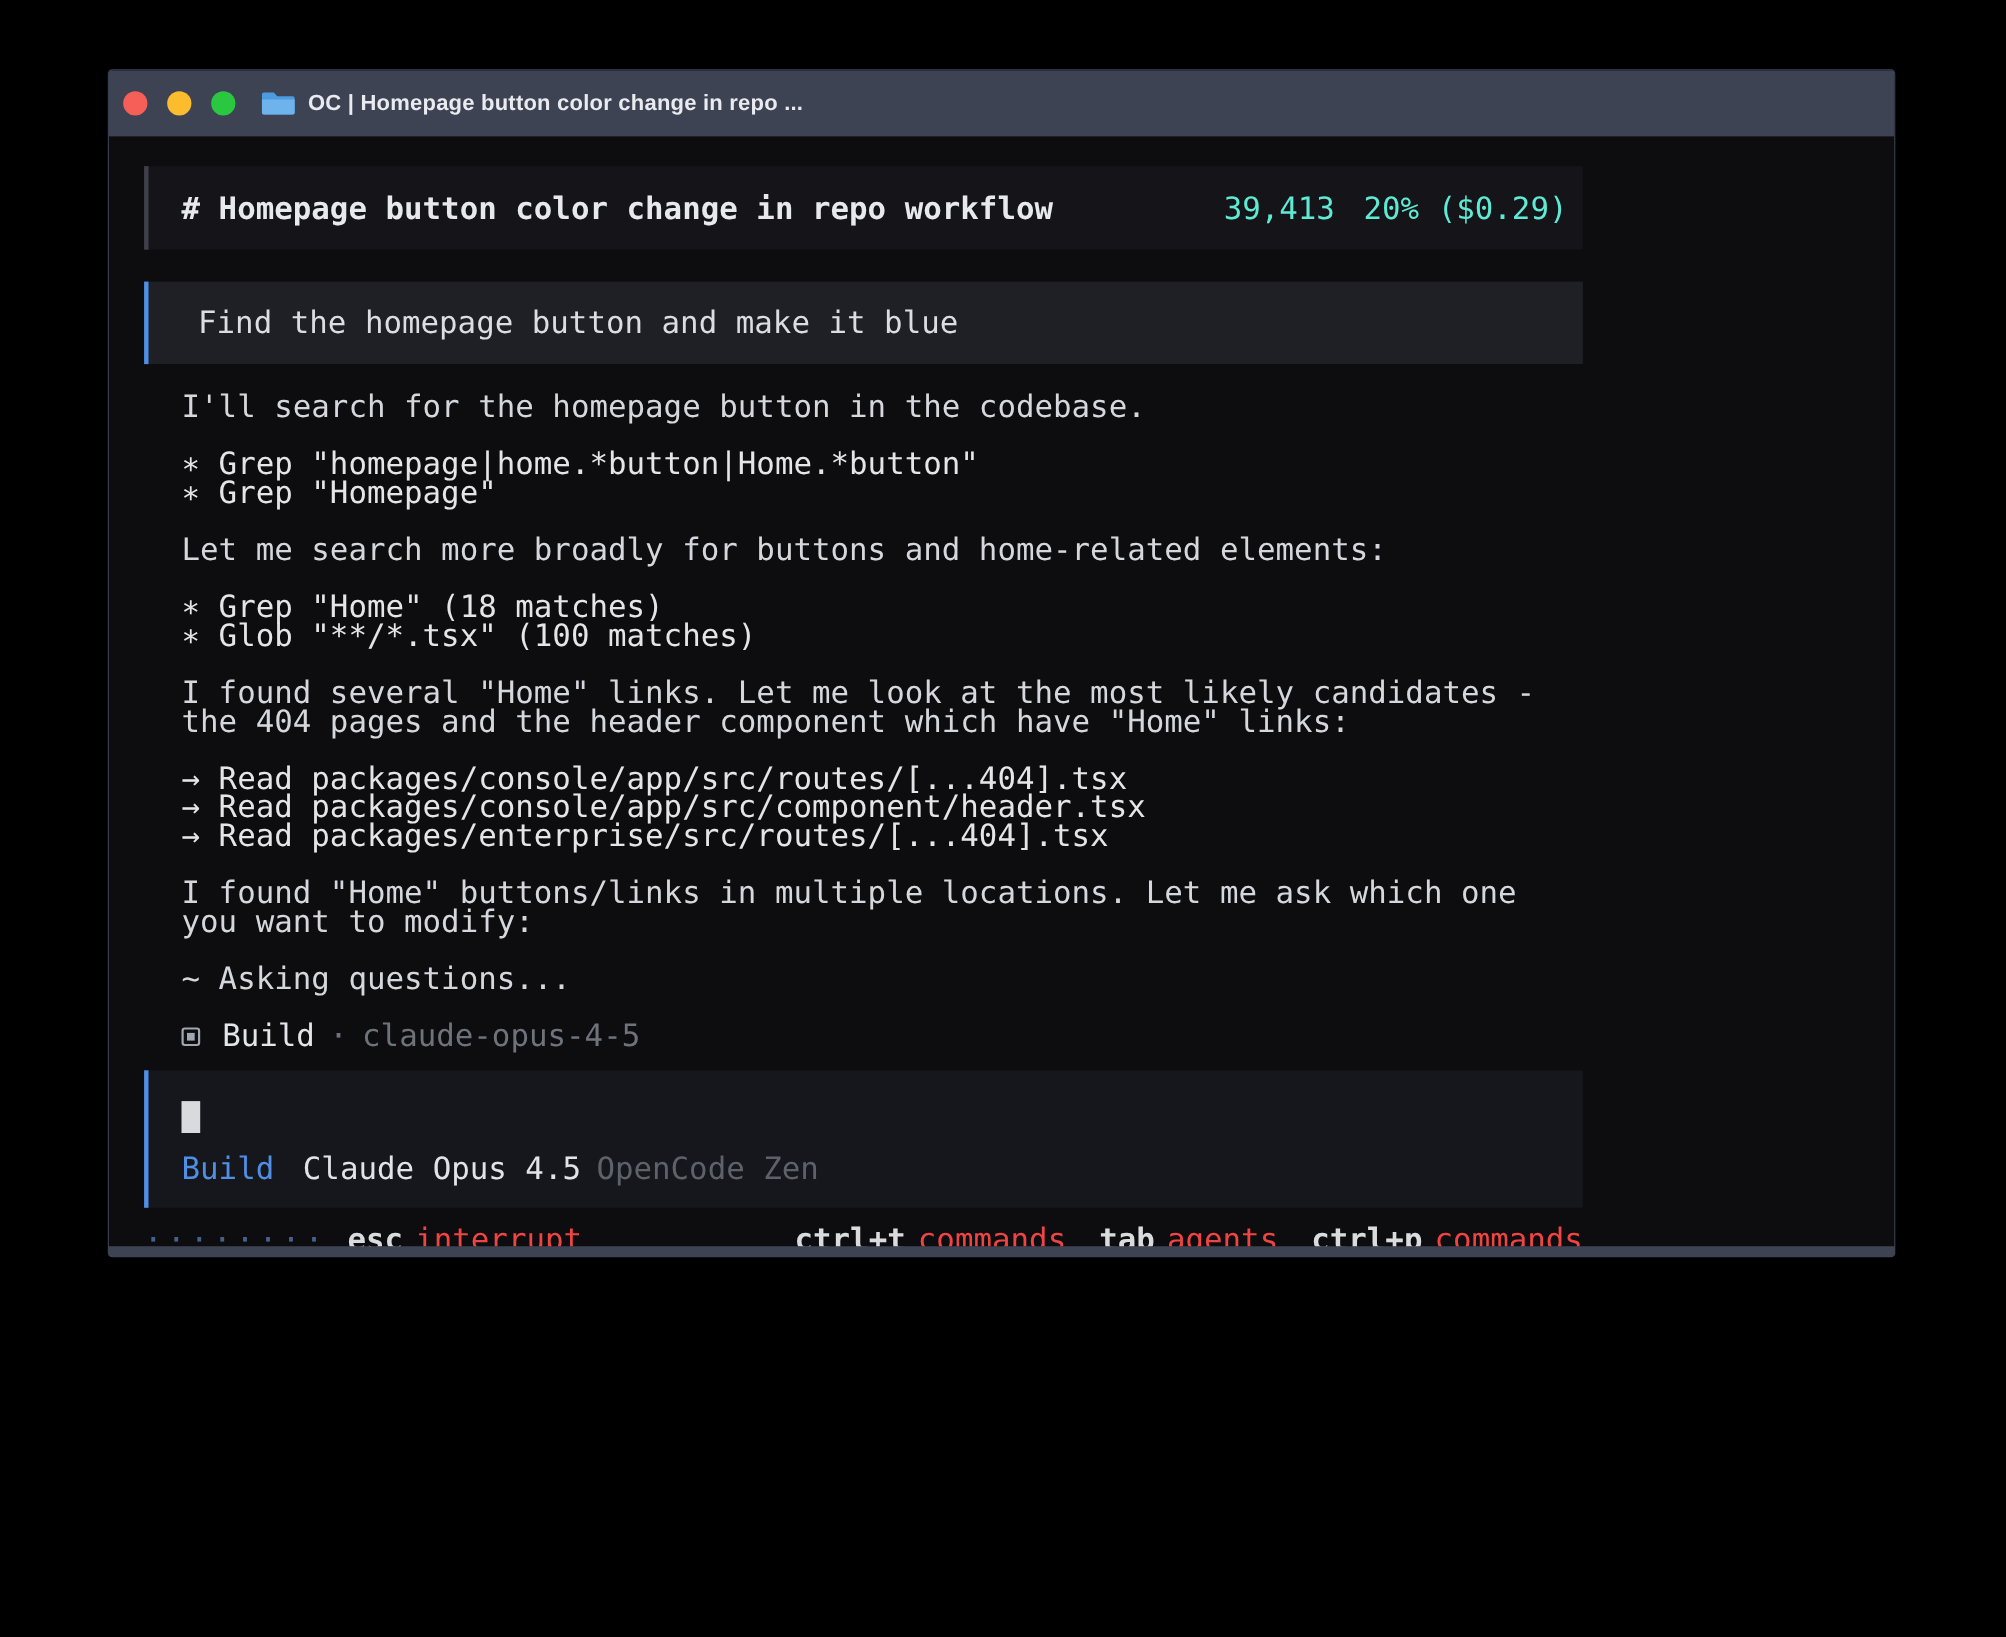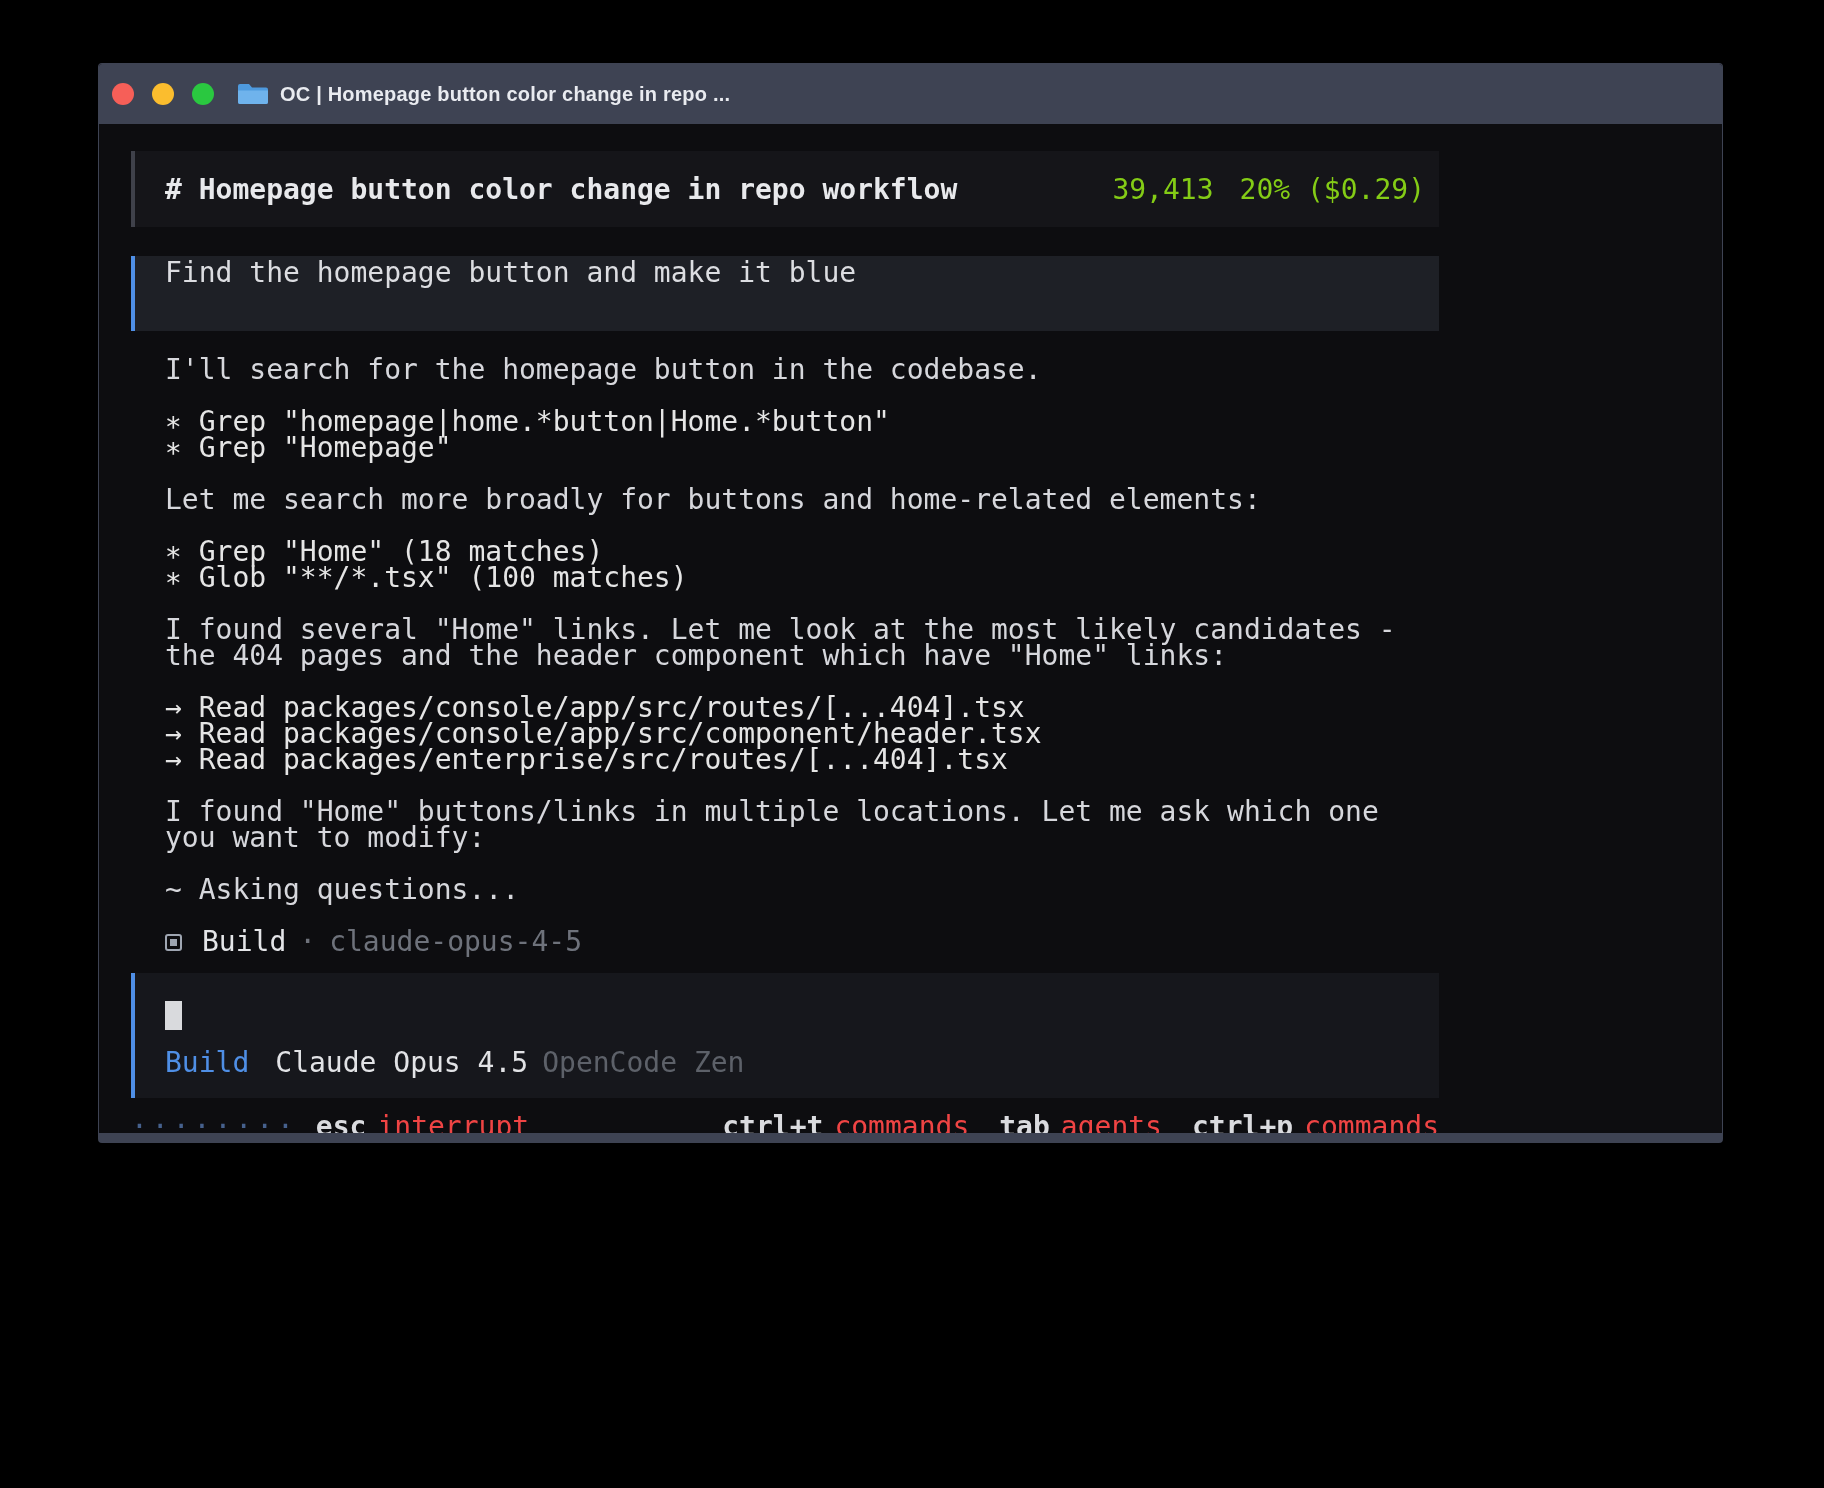--- a/index.html
+++ b/index.html
@@ -33,25 +33,25 @@
   .content { flex:1; padding:27px 0 0 32px; font-size:28px; color:#d6d7dc; }
   .col { width:1308px; }
   .blk { border-left:4px solid transparent; }
 
   .session-header {
     background:#151519; border-left-color:#3f414a; height:76px;
     display:flex; align-items:center; justify-content:space-between;
     padding:0 14px 0 30px;
   }
   .session-title { font-weight:bold; color:#e8e9ec; white-space:pre; }
-  .session-stats { color:#84cc16; display:flex; gap:26px; white-space:pre; }
+  .session-stats { color:#5eead4; display:flex; gap:26px; white-space:pre; }
 
   .user-msg {
     margin-top:29px; background:#1e2026; border-left-color:#4f8fe6; height:75px;
-    display:flex; align-items:flex-start; padding-left:30px; color:#dcdde1;
+    display:flex; align-items:center; padding-left:45px; color:#dcdde1;
   }
 
   .transcript { margin-top:26px; padding-left:34px; line-height:26px; width:1308px; }
   .para { margin-bottom:26px; color:#d6d7dc; width:1274px; }
   .tool-group { margin-bottom:26px; color:#e5e5e5; }
   .tool-line { white-space:pre; }
   .status-line { margin-bottom:26px; color:#d6d7dc; }
 
   .agent-line { display:flex; align-items:center; margin-bottom:18px; }
   .agent-icon {

